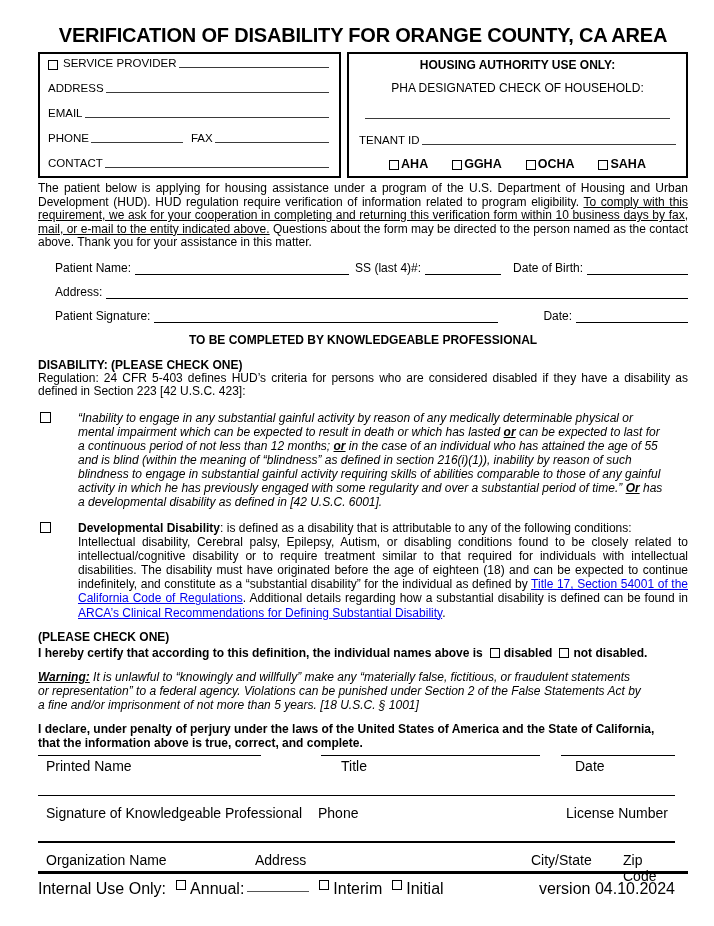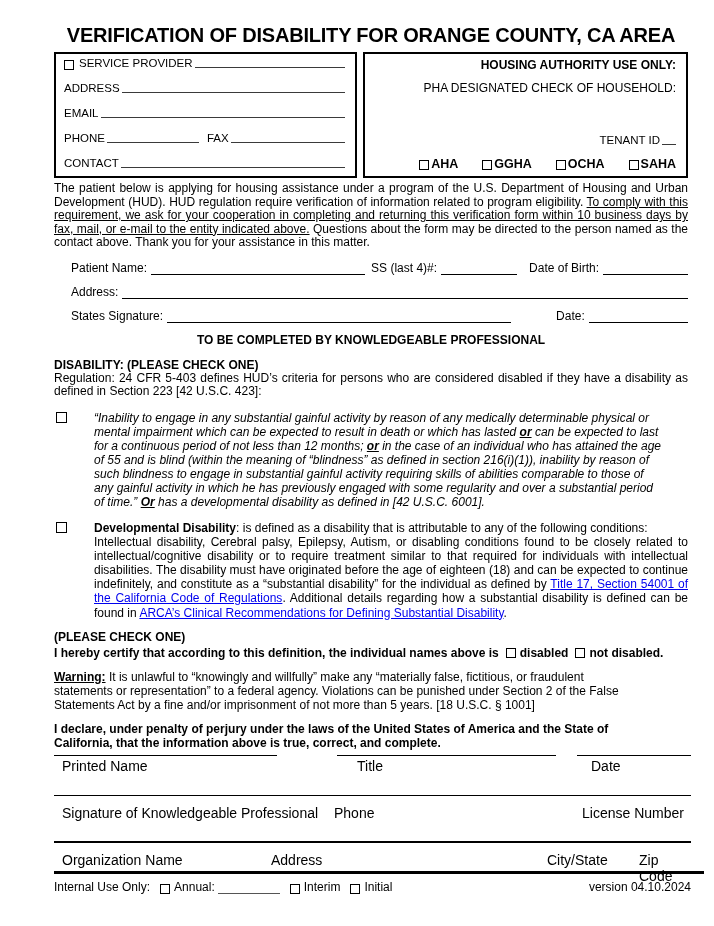--- a/index.html
+++ b/index.html
@@ -2,32 +2,32 @@
 <html><head>
 <meta charset="utf-8">
 <style>
   * { margin:0; padding:0; box-sizing:border-box; }
   html,body { background:#ffffff; }
   body {
     width:714px; height:926px; overflow:hidden;
     font-family:"Liberation Sans", sans-serif;
     font-size:12px; color:#000;
   }
-  .page { width:714px; height:926px; padding:24px 26px 0 54px; }
+  .page { width:714px; height:926px; padding:24px 26px 0 38px; }
 
   .title { font-size:20px; font-weight:bold; text-align:center; letter-spacing:-0.2px; margin-bottom:5px; }
 
   
   .hdr { display:flex; gap:6px; height:126px; }
   .pbox { width:303px; border:2px solid #000; padding:3px 10px 7px 8px;
           display:flex; flex-direction:column; justify-content:space-between; }
   .prow { display:flex; align-items:flex-end; font-size:11.5px; white-space:nowrap; }
   .fill { flex:1; border-bottom:1px solid #3a3a3a; margin:0 0 1px 2px; min-width:14px; }
   .cb { display:inline-block; width:10px; height:10px; border:1.5px solid #000; margin:0 5px -1px 0; flex:none; }
-  .hbox { flex:1; border:2px solid #000; padding:4px 10px 7px; display:flex; flex-direction:column;align-items:flex-end; }
+  .hbox { flex:1; border:2px solid #000; padding:4px 10px 7px; display:flex; flex-direction:column; }
   .hbox-head { text-align:center; font-weight:bold; font-size:12px; }
   .hbox-pha { text-align:center; margin-top:9px; font-size:12px; }
   .hbox-blank { border-bottom:1px solid #3a3a3a; margin:23px 6px 0; height:0; }
   .tenant { display:flex; align-items:flex-end; margin-top:15px; font-size:11.5px; }
   .agencies { display:flex; justify-content:center; gap:24px; font-weight:bold; font-size:12.5px; margin-top:11px; }
   .agency { display:flex; align-items:center; }
   .agency .cb { margin-right:2px; }
 
   
   .intro { margin-top:4px; text-align:justify; line-height:13.5px; }
@@ -53,40 +53,40 @@
   .opt1-text { padding-right:22px;font-style:italic; }
   .bu { font-weight:bold; text-decoration:underline; }
   .b { font-weight:bold; }
   .opt2-body { text-align:justify; line-height:14.2px; }
   a.lnk { color:#0000EE; text-decoration:underline; cursor:pointer; }
 
   .cert-head { font-weight:bold; margin-top:10px; }
   .cert-line { font-weight:bold; margin-top:2px; }
   .cbi { display:inline-block; width:10px; height:10px; border:1.6px solid #000; margin:0 4px -1px 7px; }
 
-  .warning { margin-top:10px; padding-right:46px; line-height:14.0px; }
+  .warning { margin-top:10px; padding-right:46px; line-height:14.0px;font-style:italic; }
   .decl { font-weight:bold; margin-top:10px; padding-right:18px; line-height:14.0px; }
 
   
   .sig { margin-top:5px; width:637px; font-size:14px; }
   .sig-row1 { display:flex; }
   .seg { border-top:1.5px solid #000; padding-top:2px; }
   .seg1 { width:223px; padding-left:8px; }
   .gap1 { width:60px; } .gap2 { width:21px; }
   .seg2 { width:219px; padding-left:20px; }
   .seg3 { flex:1; padding-left:14px; }
   .sig-rowfull { border-top:1.5px solid #000; position:relative; height:17px; margin-top:21px; }
   .sig-rowfull.thick { border-top-width:2px; margin-top:29px; }
   .sig-rowfull span { position:absolute; top:9px; }
   .lab-a { left:8px; } .lab-b { left:280px; } .lab-c { left:528px; }
   .lab-d { left:8px;text-align:right; } .lab-e { left:217px; } .lab-f { left:493px; } .lab-g { left:585px; }
 
   
   .footer { margin-top:13px; width:650px; border-top:3px solid #000; }
-  .footer-row { display:flex; align-items:flex-end; margin-top:6px; font-size:12px; }
+  .footer-row { display:flex; align-items:flex-start; margin-top:6px; font-size:16px; }
   .ann-line { width:62px; border-bottom:1px solid #555; height:12px; margin-left:3px; }
   .spacer { flex:1; }
   .version { margin-right:13px; }
   .fw-cb { display:inline-block; width:10px; height:10px; border:1.5px solid #000; margin:0 4px 0 10px; flex:none; }
 </style>
 </head>
 <body>
 
 <div class="page">
 
@@ -157,21 +157,21 @@
       <span class="ml6">SS (last 4)#:</span>
       <span class="pline f2"></span>
       <span class="ml12">Date of Birth:</span>
       <span class="pline f3"></span>
     </div>
     <div class="pt-row">
       <span>Address:</span>
       <span class="pline fa"></span>
     </div>
     <div class="pt-row">
-      <span>States Signature:</span>
+      <span>Patient Signature:</span>
       <span class="pline fs"></span>
       <span class="ml45">Date:</span>
       <span class="pline f3"></span>
     </div>
   </div>
 
   <div class="prof-head">TO BE COMPLETED BY KNOWLEDGEABLE PROFESSIONAL</div>
 
   <div class="dis-head">DISABILITY: (PLEASE CHECK ONE)</div>
   <div class="reg">Regulation: 24 CFR 5-403 defines HUD’s criteria for persons who are considered disabled if they have a disability as defined in Section 223 [42 U.S.C. 423]:</div>

